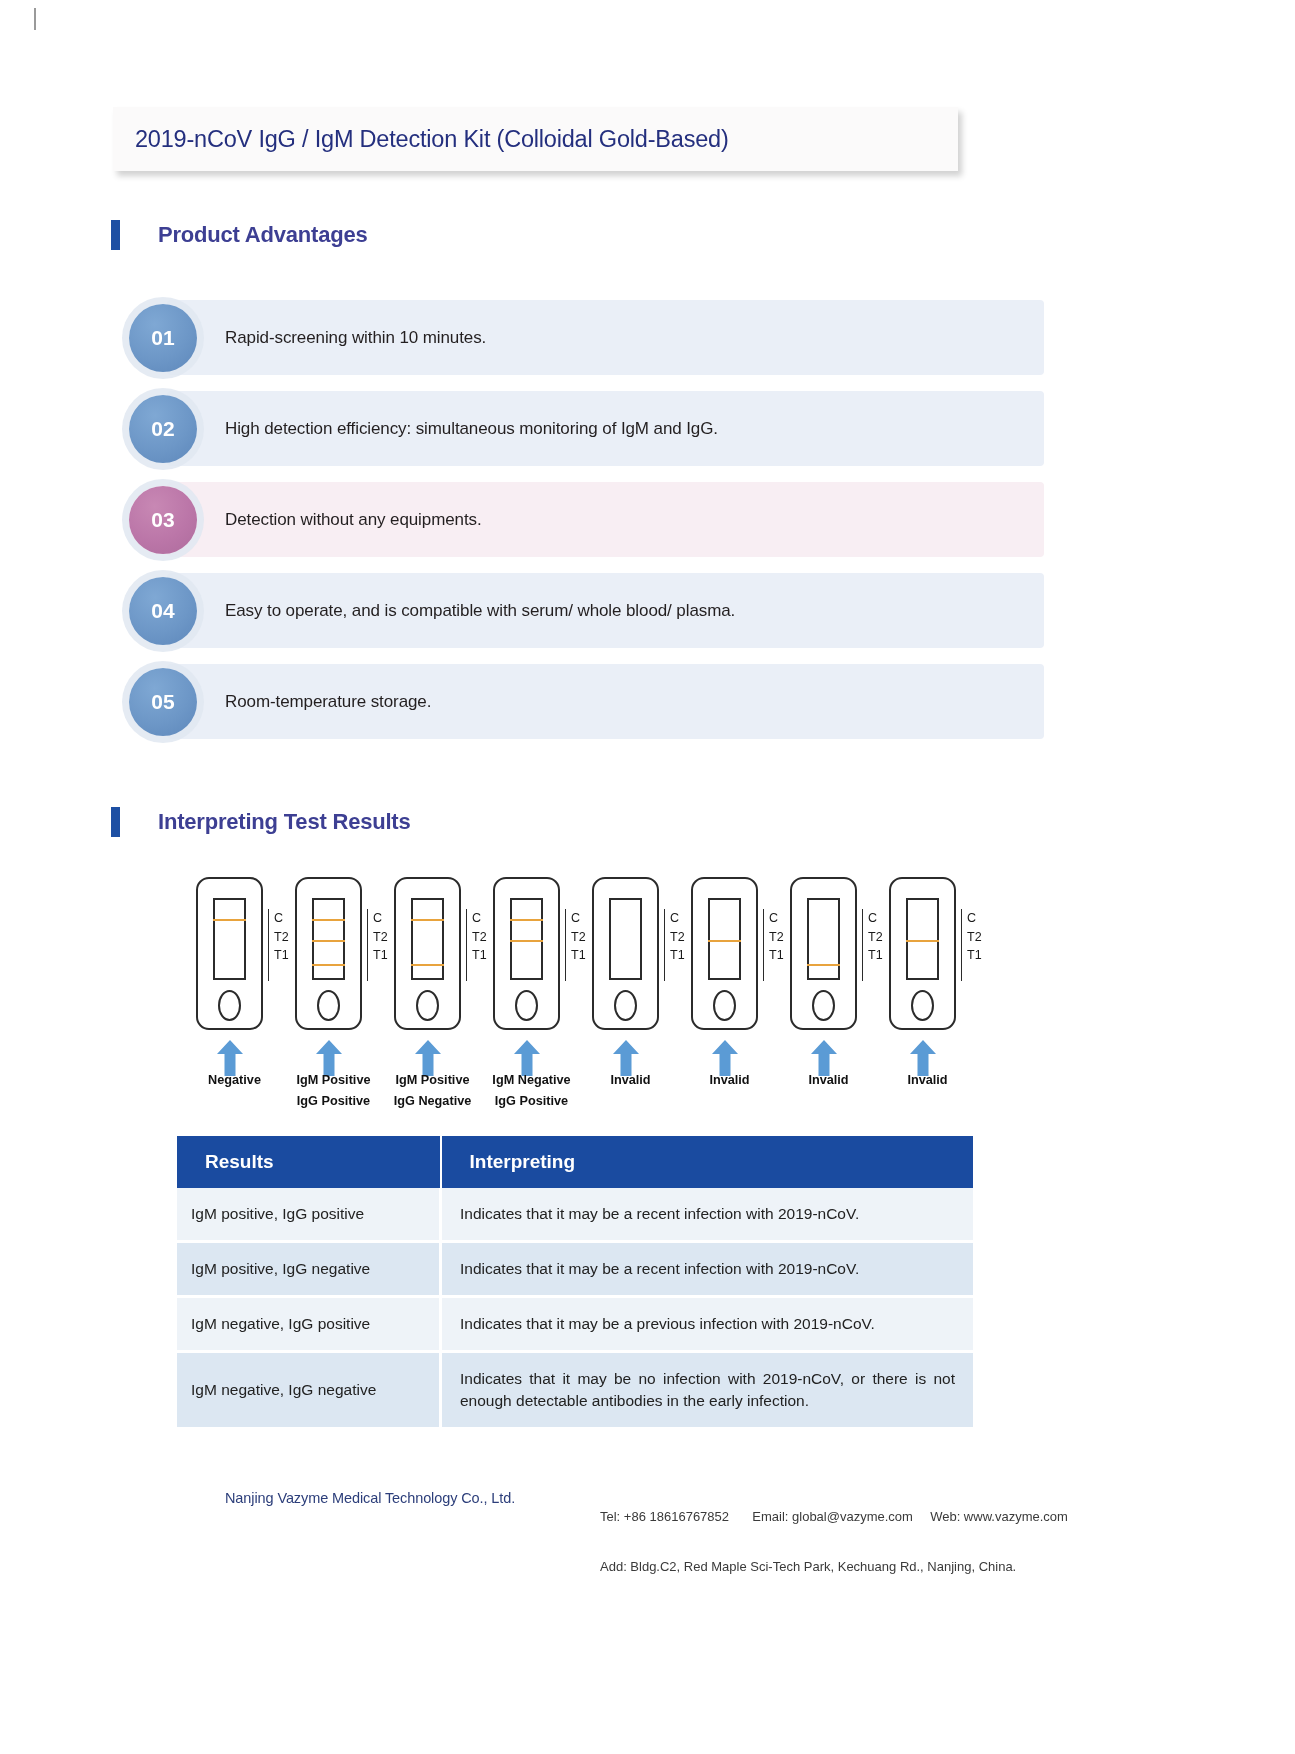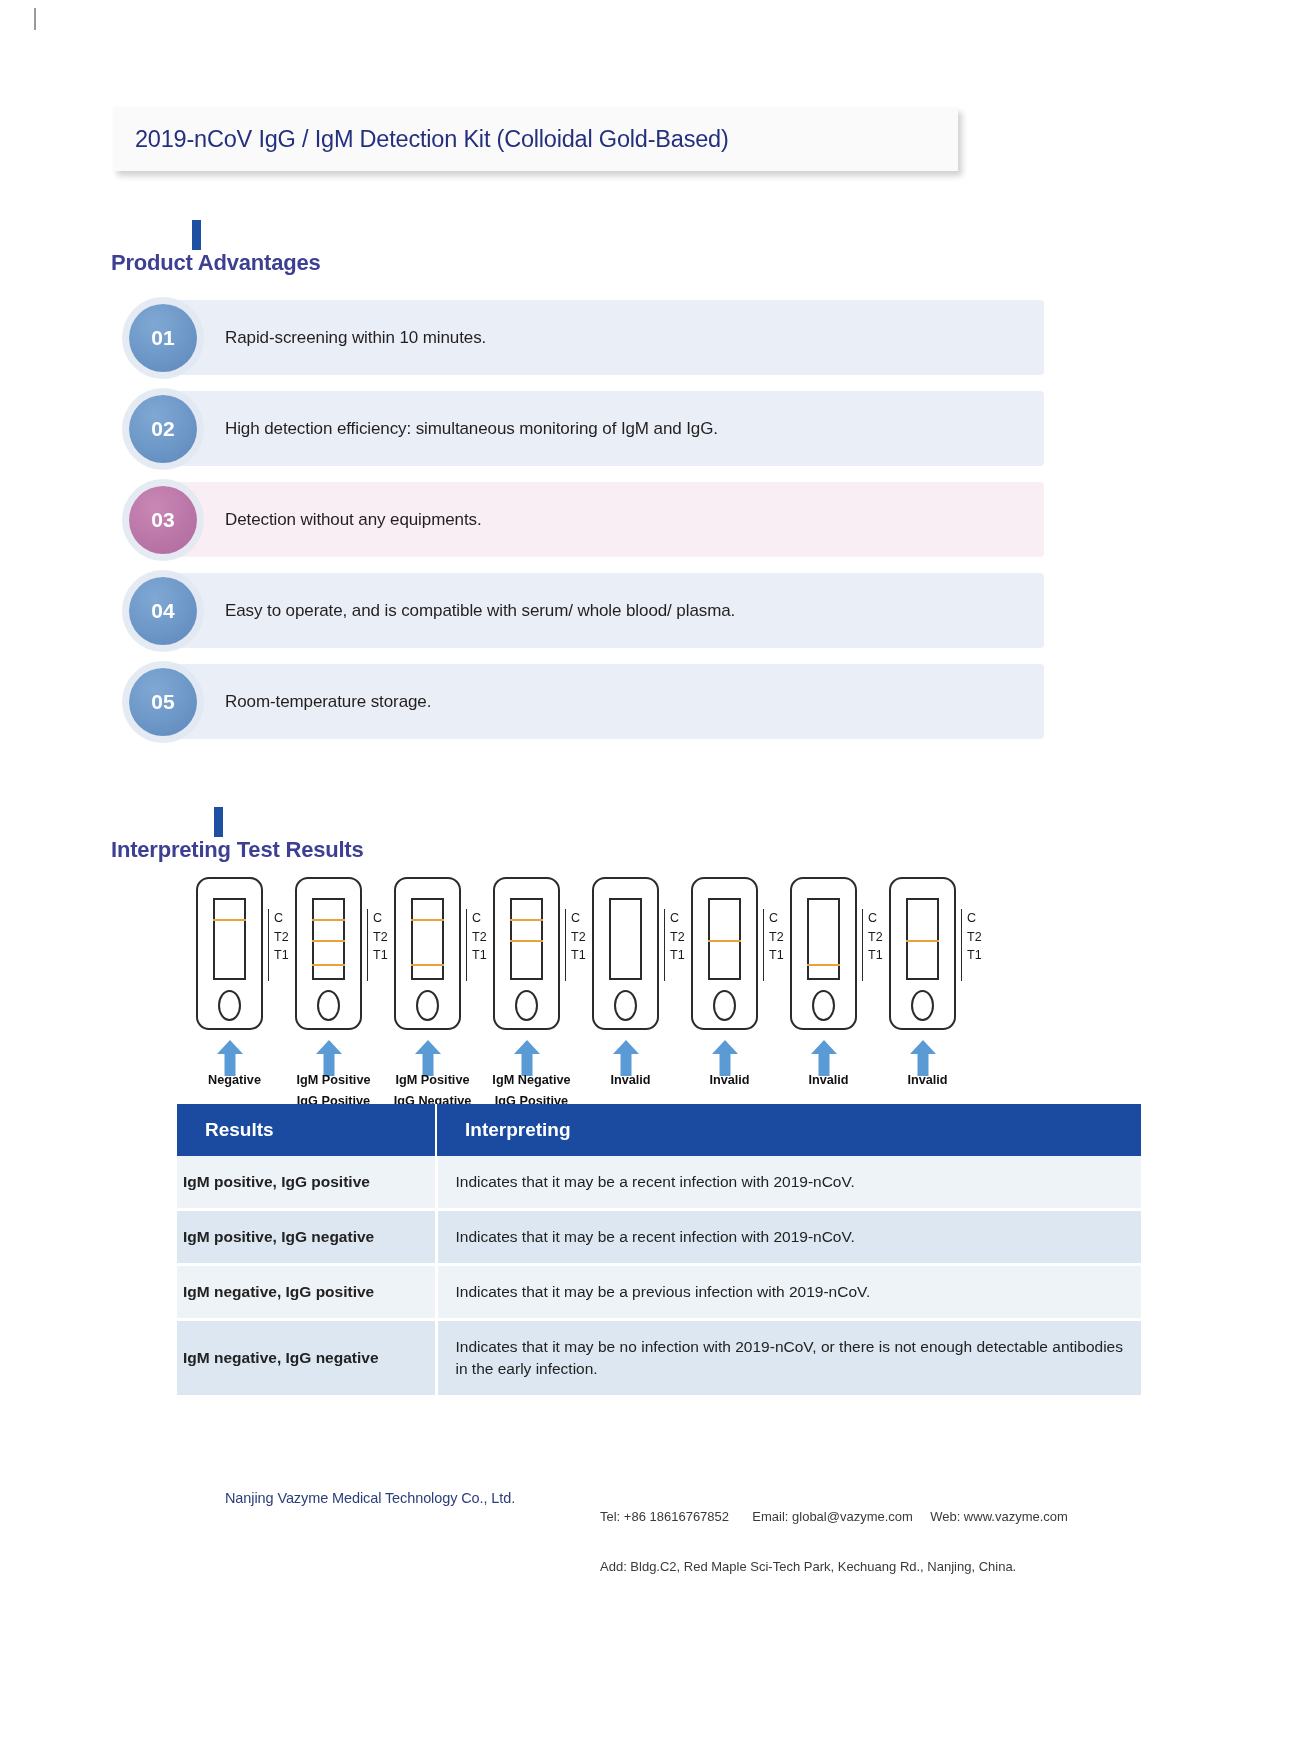--- a/index.html
+++ b/index.html
@@ -22,21 +22,21 @@
     background:#fbfafa;
     box-shadow:4px 5px 6px rgba(0,0,0,0.18);
     display:flex;align-items:center;
   }
   .title-banner .txt{
     font-size:23.5px;font-weight:normal;color:#242f7e;letter-spacing:-0.2px;
     padding-left:22px;
   }
 
   
-  .sec-head{position:absolute;display:flex;align-items:center;flex-direction:column;}
+  .sec-head{position:absolute;display:flex;align-items:center;}
   .sec-bar{width:9px;height:30px;background:#1d4fa3;margin-right:38px;}
   .sec-title{font-size:22px;font-weight:bold;color:#3d3f93;letter-spacing:-0.2px;}
   #sec-adv{left:111px;top:220px;}
   #sec-interp{left:111px;top:807px;align-items:center;}
 
   
   .adv-list{position:absolute;left:129px;top:300px;width:915px;}
   .adv-row{
     position:relative;height:75px;margin-bottom:16px;
     display:flex;align-items:center;
@@ -98,34 +98,34 @@
   .cass-legend span{display:block;font-size:12.5px;line-height:18.5px;color:#1a1a1a;}
   .arrow{
     position:absolute;left:20px;top:163px;width:28px;height:36px;
   }
   .cass-label{
     position:absolute;left:-9px;top:193px;width:95px;text-align:center;
     font-size:12.7px;font-weight:bold;color:#111;line-height:21px;
   }
 
   
-  .rtable{position:absolute;left:177px;top:1104px;width:964px;border-collapse:collapse;}
+  .rtable{position:absolute;left:177px;top:1136px;width:796px;border-collapse:collapse;}
   .rtable th,.rtable td{text-align:left;vertical-align:middle;}
   .rtable thead th{
     background:#1a4ba0;color:#fff;font-size:19px;font-weight:bold;
     padding:15px 0 15px 28px;border-right:2px solid #ffffff;
   }
   .rtable thead th:last-child{border-right:none;margin-top:44px;}
   .rtable td{
     font-size:15.5px;color:#222;padding:15px 18px 15px 14px;
     border-right:3px solid #ffffff;border-bottom:3px solid #ffffff;
     line-height:22px;
   }
   .rtable td:last-child{border-right:none;}
-  .rtable td.c1{width:230px;padding-left:6px;font-weight:bold;}
+  .rtable td.c1{width:230px;padding-left:14px;}
   .rtable td.c2{padding-left:18px;text-align:justify;}
   .rtable tr.odd td{background:#eef3f8;}
   .rtable tr.even td{background:#dce7f2;}
 
   
   .footer{position:absolute;left:0;top:1470px;width:1295px;}
   .footer-company{
     position:absolute;left:225px;top:20px;
     font-size:14.5px;color:#2c3e7a;letter-spacing:-0.1px;
   }

